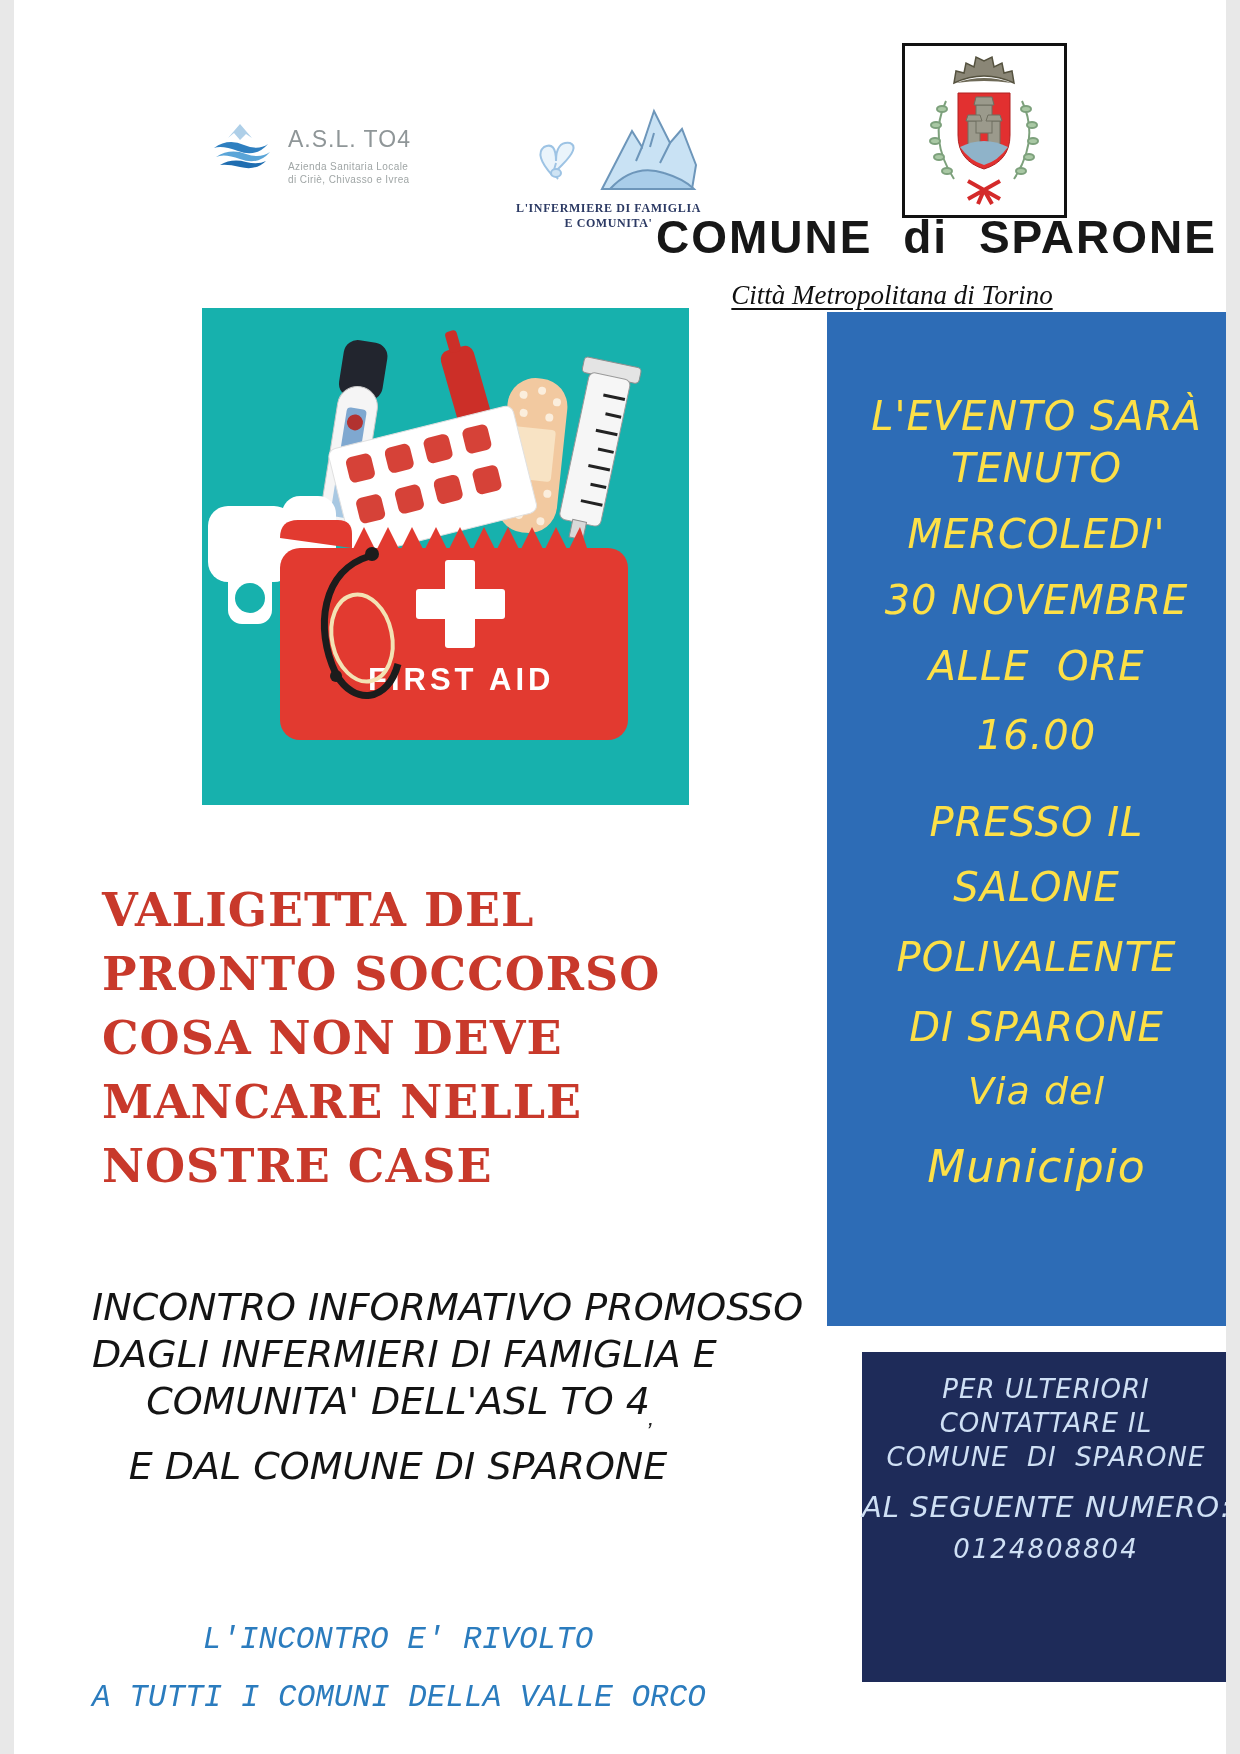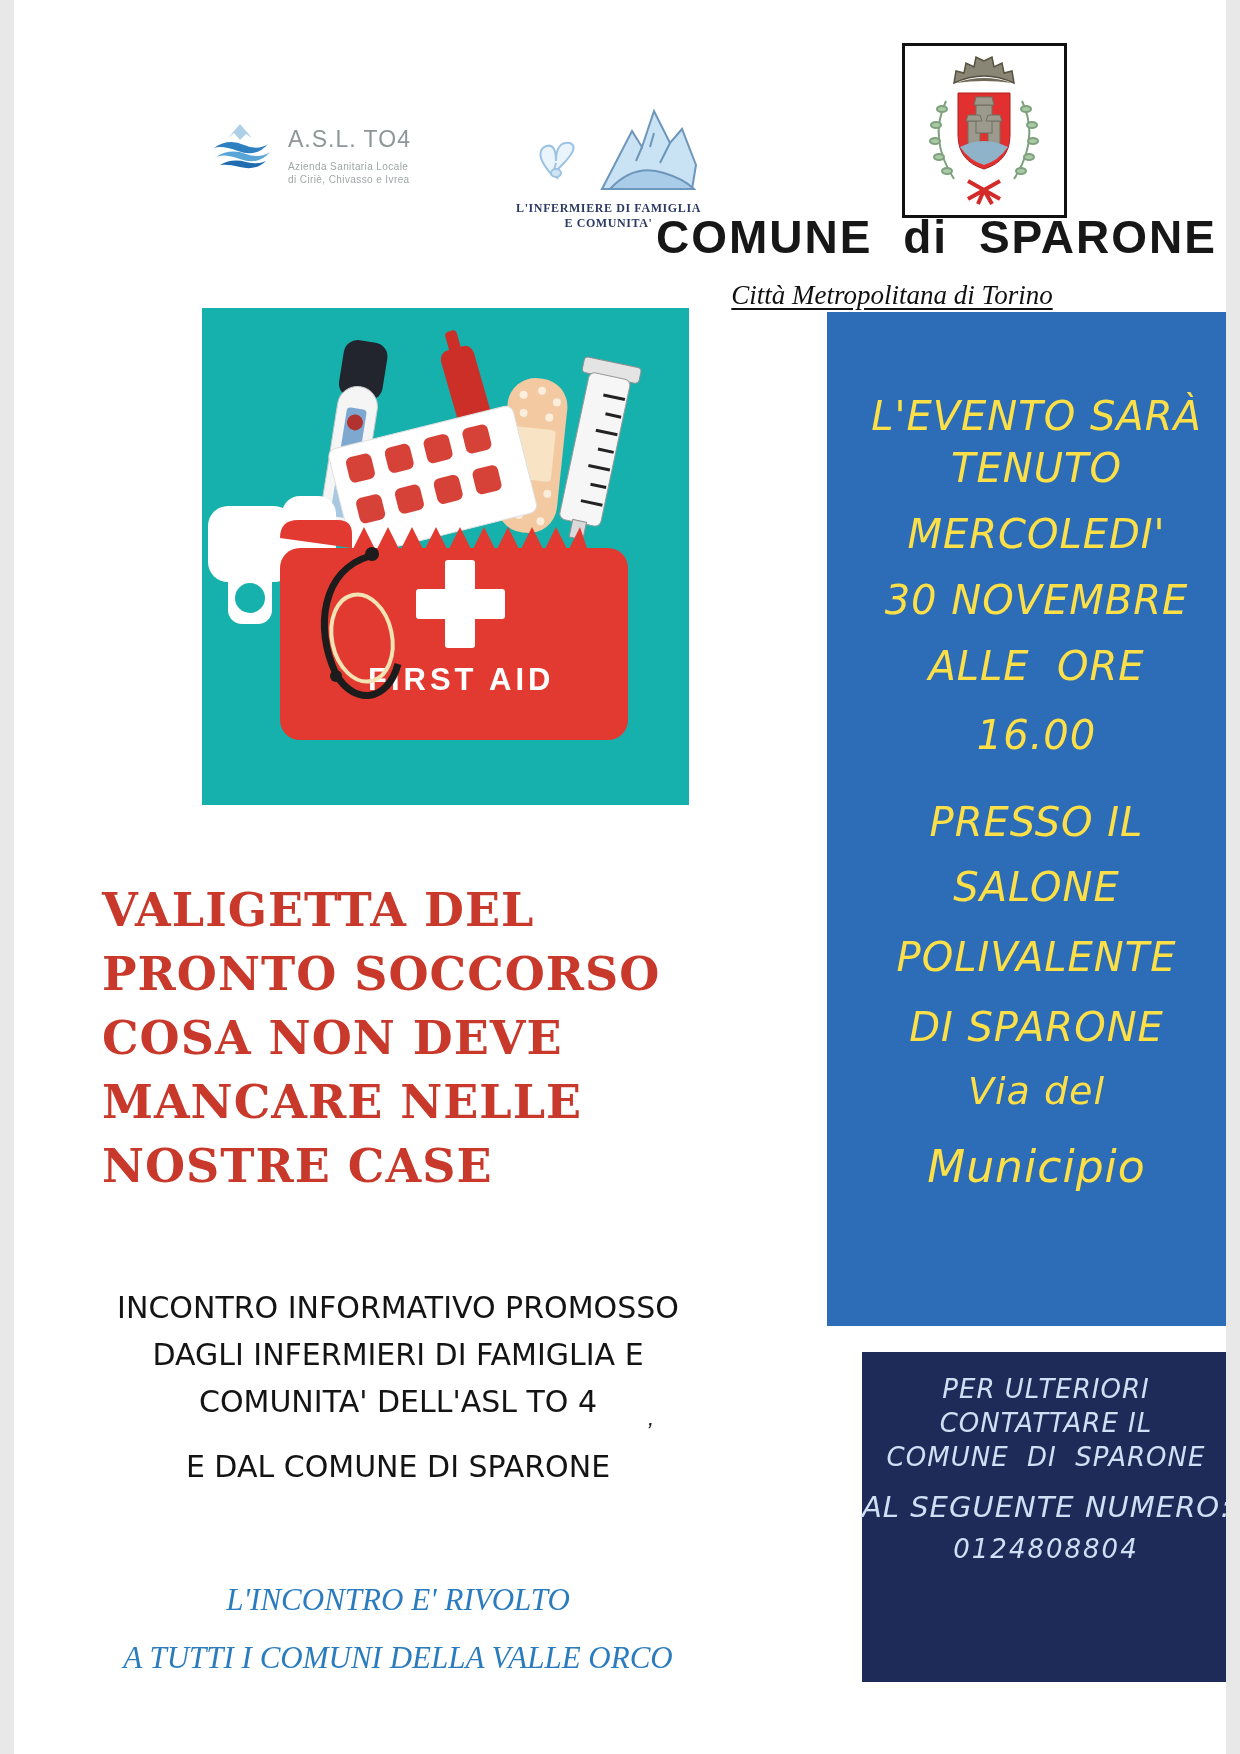--- a/index.html
+++ b/index.html
@@ -28,27 +28,27 @@
     text-decoration:underline; text-underline-offset:4px;
   }
   
   .firstaid{position:absolute; left:188px; top:308px;}
   .headline{position:absolute; left:88px; top:878px; width:594px; text-align:left;}
   .headline div{
     font-family:"DejaVu Serif", serif; font-weight:bold; font-size:46px; line-height:64px;
     color:#c8392b; letter-spacing:1px; white-space:pre;
   }
   .promo{position:absolute; left:78px; top:1284px; width:612px; text-align:center;}
-  .promo div{font-size:30px; line-height:47px; color:#141414;
+  .promo div{font-style:italic; font-size:38px; line-height:47px; color:#141414;
              font-family:"DejaVu Sans", sans-serif; white-space:pre;}
   .promo .gap{margin-top:18px;}
   .stray{position:absolute; left:632px; top:1418px; font-size:24px; color:#222; font-style:italic;}
   .audience{position:absolute; left:78px; width:612px; text-align:center;
-            font-style:italic; font-size:31px; color:#2b7cbe; font-family:Liberation Serif, serif;
-            white-space:pre;}
+            font-style:italic; font-size:31px; color:#2b7cbe; font-family:Liberation Mono, monospace;
+            white-space:pre;margin-top:40px;}
   .aud1{top:1582px;} .aud2{top:1640px;}
   
   .event-box{
     position:absolute; left:813px; top:312px; width:419px; height:1014px;
     background:#2d6cb6; color:#fde047; text-align:center;
     font-family:"DejaVu Sans", sans-serif; font-style:italic; letter-spacing:1px;
     padding-top:78px; box-sizing:border-box;
   }
   .ebox-line{font-size:40px; line-height:52px; white-space:pre;}
   .m14{margin-top:14px;} .m17{margin-top:17px;} .m35{margin-top:35px;}

